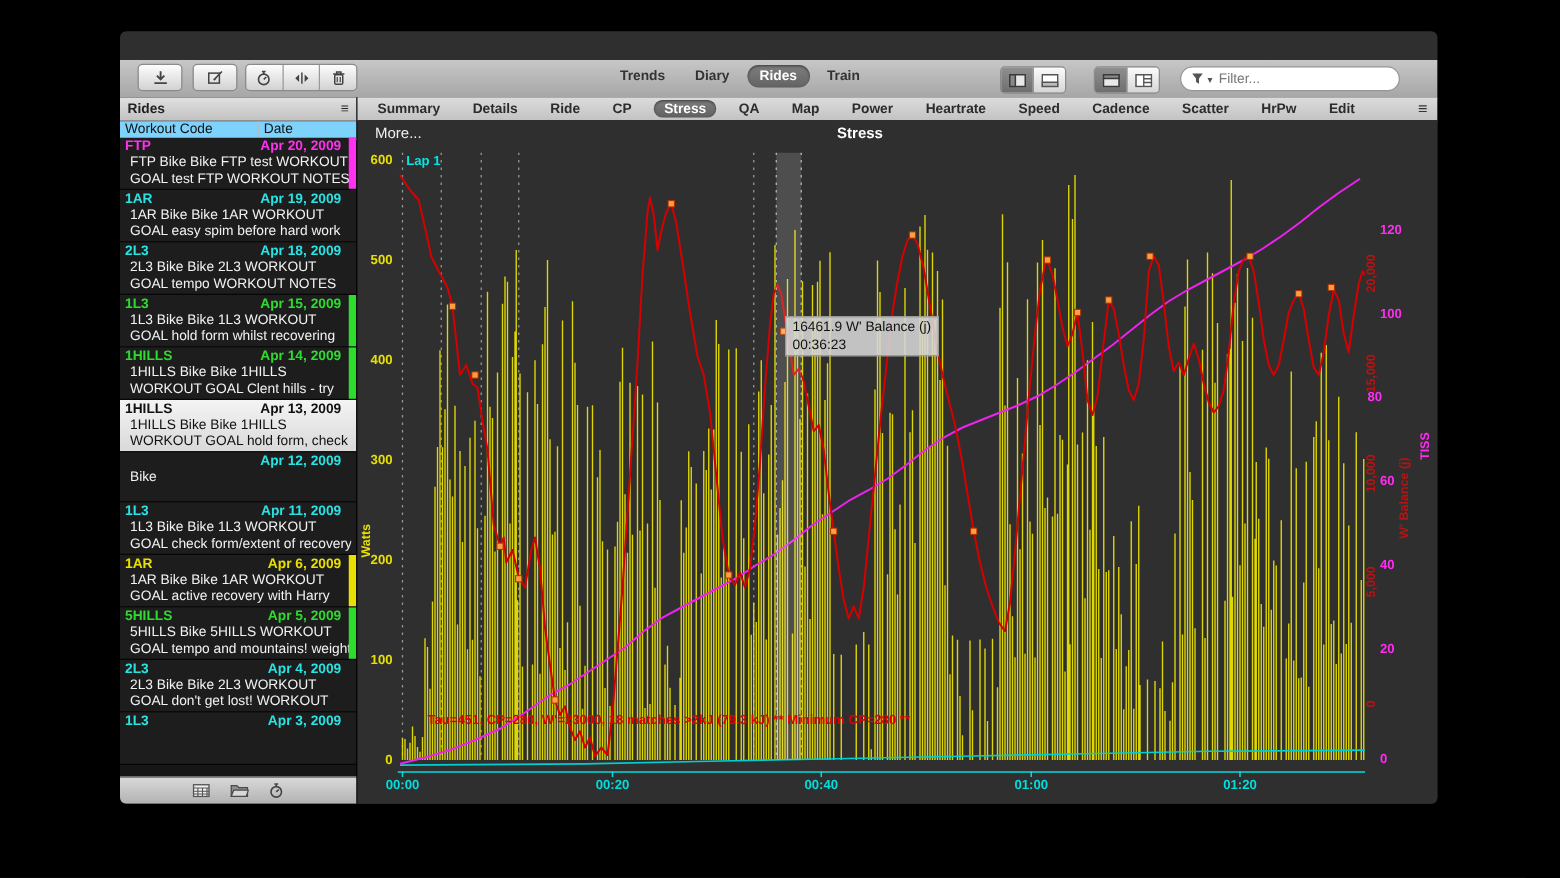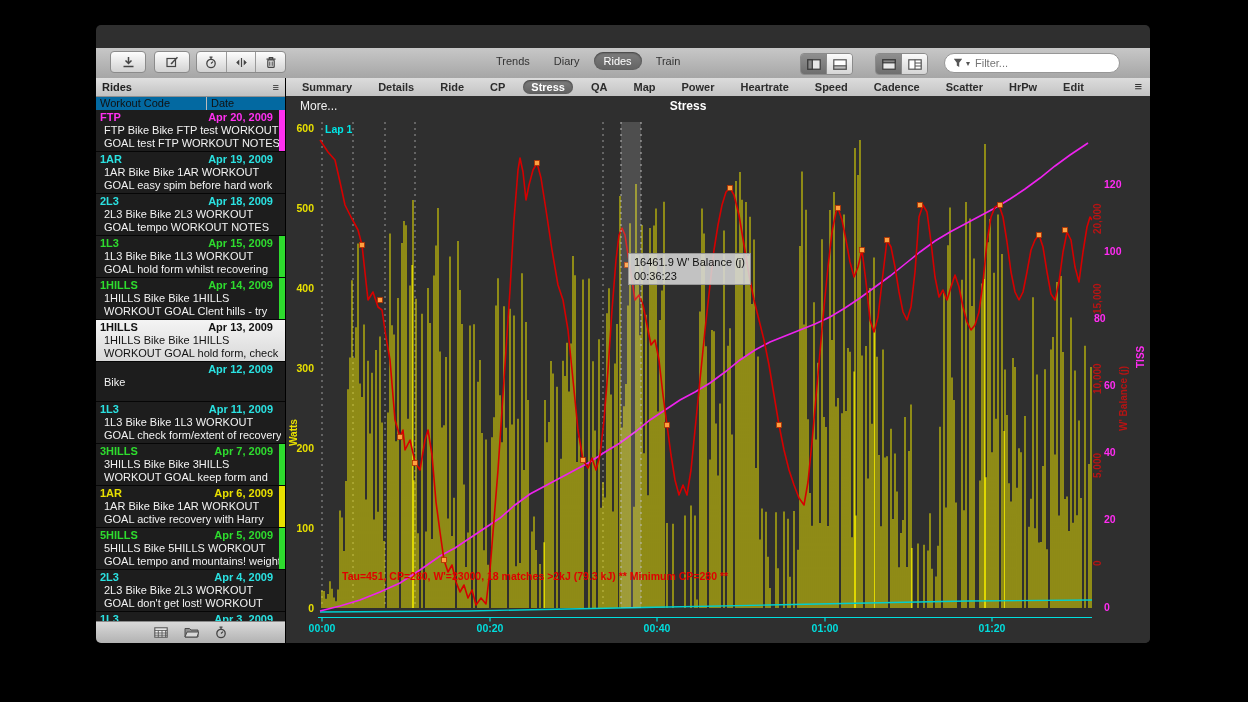--- a/index.html
+++ b/index.html
@@ -16,39 +16,39 @@
   .expandic{position:absolute;right:7px;top:4px;width:14px;height:14px;}
   
   .toolbar{position:absolute;left:0;top:23px;width:100%;height:30px;
            background:linear-gradient(#c7c7c7,#a6a6a6);border-bottom:1px solid #8a8a8a;}
   .tbtn{position:absolute;top:3px;height:22px;background:linear-gradient(#fdfdfd,#d2d2d2);
         border:1px solid #8b8b8b;border-radius:4px;box-sizing:border-box;
         display:flex;align-items:center;justify-content:center;}
   .tseg{display:flex;align-items:center;justify-content:center;height:100%;width:30px;}
   .tsep{width:1px;height:100%;background:#9a9a9a;}
   .maintabs{position:absolute;left:390px;top:4px;display:flex;gap:4px;align-items:center;}
-  .mtab{font-size:11px;font-weight:normal;color:#333;padding:3px 10px;border-radius:10px;cursor:default;text-align:right;}
+  .mtab{font-size:11px;font-weight:bold;color:#333;padding:3px 10px;border-radius:10px;cursor:default;text-align:right;}
   .mtab.sel{background:linear-gradient(#7e7e7e,#636363);color:#fff;box-shadow:inset 0 1px 2px rgba(0,0,0,.5);}
   .toggles{position:absolute;top:5px;height:20px;display:flex;border:1px solid #8b8b8b;border-radius:4px;overflow:hidden;}
   .tog{width:25px;height:100%;display:flex;align-items:center;justify-content:center;
        background:linear-gradient(#fbfbfb,#d5d5d5);}
   .tog.sel{background:linear-gradient(#8f8f8f,#6f6f6f);}
   .tog+.tog{border-left:1px solid #8b8b8b;}
   .filter{position:absolute;left:848px;top:5px;width:176px;height:20px;background:#fff;border:1px solid #979797;
           border-radius:11px;box-sizing:border-box;display:flex;align-items:center;padding:0 8px;gap:3px;}
   .filter input{border:none;outline:none;font-size:11px;color:#888;width:120px;background:transparent;
                 font-family:"Liberation Sans",sans-serif;}
   
   .content{position:absolute;left:0;top:53px;width:100%;height:565px;display:flex;}
   
   .sidebar{width:190px;height:100%;position:relative;background:#161616;border-right:1px solid #000;box-sizing:border-box;}
   .sb-header{height:18px;background:linear-gradient(#e0e0e0,#c2c2c2);border-bottom:1px solid #8f8f8f;
              display:flex;align-items:center;justify-content:space-between;padding:0 6px;
              font-size:11px;font-weight:bold;color:#222;}
-  .sb-cols{height:14px;background:#0369a1;border-bottom:1px solid #999;display:flex;font-size:11px;color:#111;}
+  .sb-cols{height:14px;background:#7dd3fc;border-bottom:1px solid #999;display:flex;font-size:11px;color:#111;}
   .sb-cols .c1{width:106px;padding-left:4px;border-right:1px solid #bbb;}
   .sb-cols .c2{padding-left:4px;}
   .sb-list{position:absolute;top:32px;bottom:21px;left:0;right:0;overflow:hidden;}
   .ritem{position:relative;height:42px;background:#1d1d1d;border-bottom:1px solid #060606;
          padding:1px 4px 0 4px;box-sizing:border-box;cursor:default;}
   .ritem.small{height:40px;}
   .ritem.sel{background:linear-gradient(#f4f4f4,#d9d9d9);}
   .ritem .r1{display:flex;justify-content:space-between;font-size:11px;font-weight:bold;line-height:13px;padding-right:8px;}
   .ritem .d{font-size:11px;color:#f2f2f2;line-height:13px;padding-left:4px;white-space:nowrap;overflow:hidden;}
   .ritem.sel .d{color:#111;}
@@ -237,29 +237,20 @@
               <div class="d">Bike</div>
               <div class="d"></div>
             </div>
             <div class="ritem">
               <div class="r1">
                 <span style="color: rgb(42, 226, 226);">1L3</span>
                 <span style="color: rgb(42, 226, 226);">Apr 11, 2009</span>
               </div>
               <div class="d">1L3 Bike Bike 1L3 WORKOUT</div>
               <div class="d">GOAL check form/extent of recovery</div>
-            </div>
-            <div class="ritem">
-              <div class="r1">
-                <span style="color: rgb(46, 220, 46);">3HILLS</span>
-                <span style="color: rgb(46, 220, 46);">Apr 7, 2009</span>
-              </div>
-              <div class="d">3HILLS Bike Bike 3HILLS</div>
-              <div class="d">WORKOUT GOAL keep form and</div>
-              <div class="strip" style="background: rgb(46, 220, 46);"></div>
             </div>
             <div class="ritem">
               <div class="r1">
                 <span style="color: rgb(232, 224, 0);">1AR</span>
                 <span style="color: rgb(232, 224, 0);">Apr 6, 2009</span>
               </div>
               <div class="d">1AR Bike Bike 1AR WORKOUT</div>
               <div class="d">GOAL active recovery with Harry</div>
               <div class="strip" style="background: rgb(232, 224, 0);"></div>
             </div>

